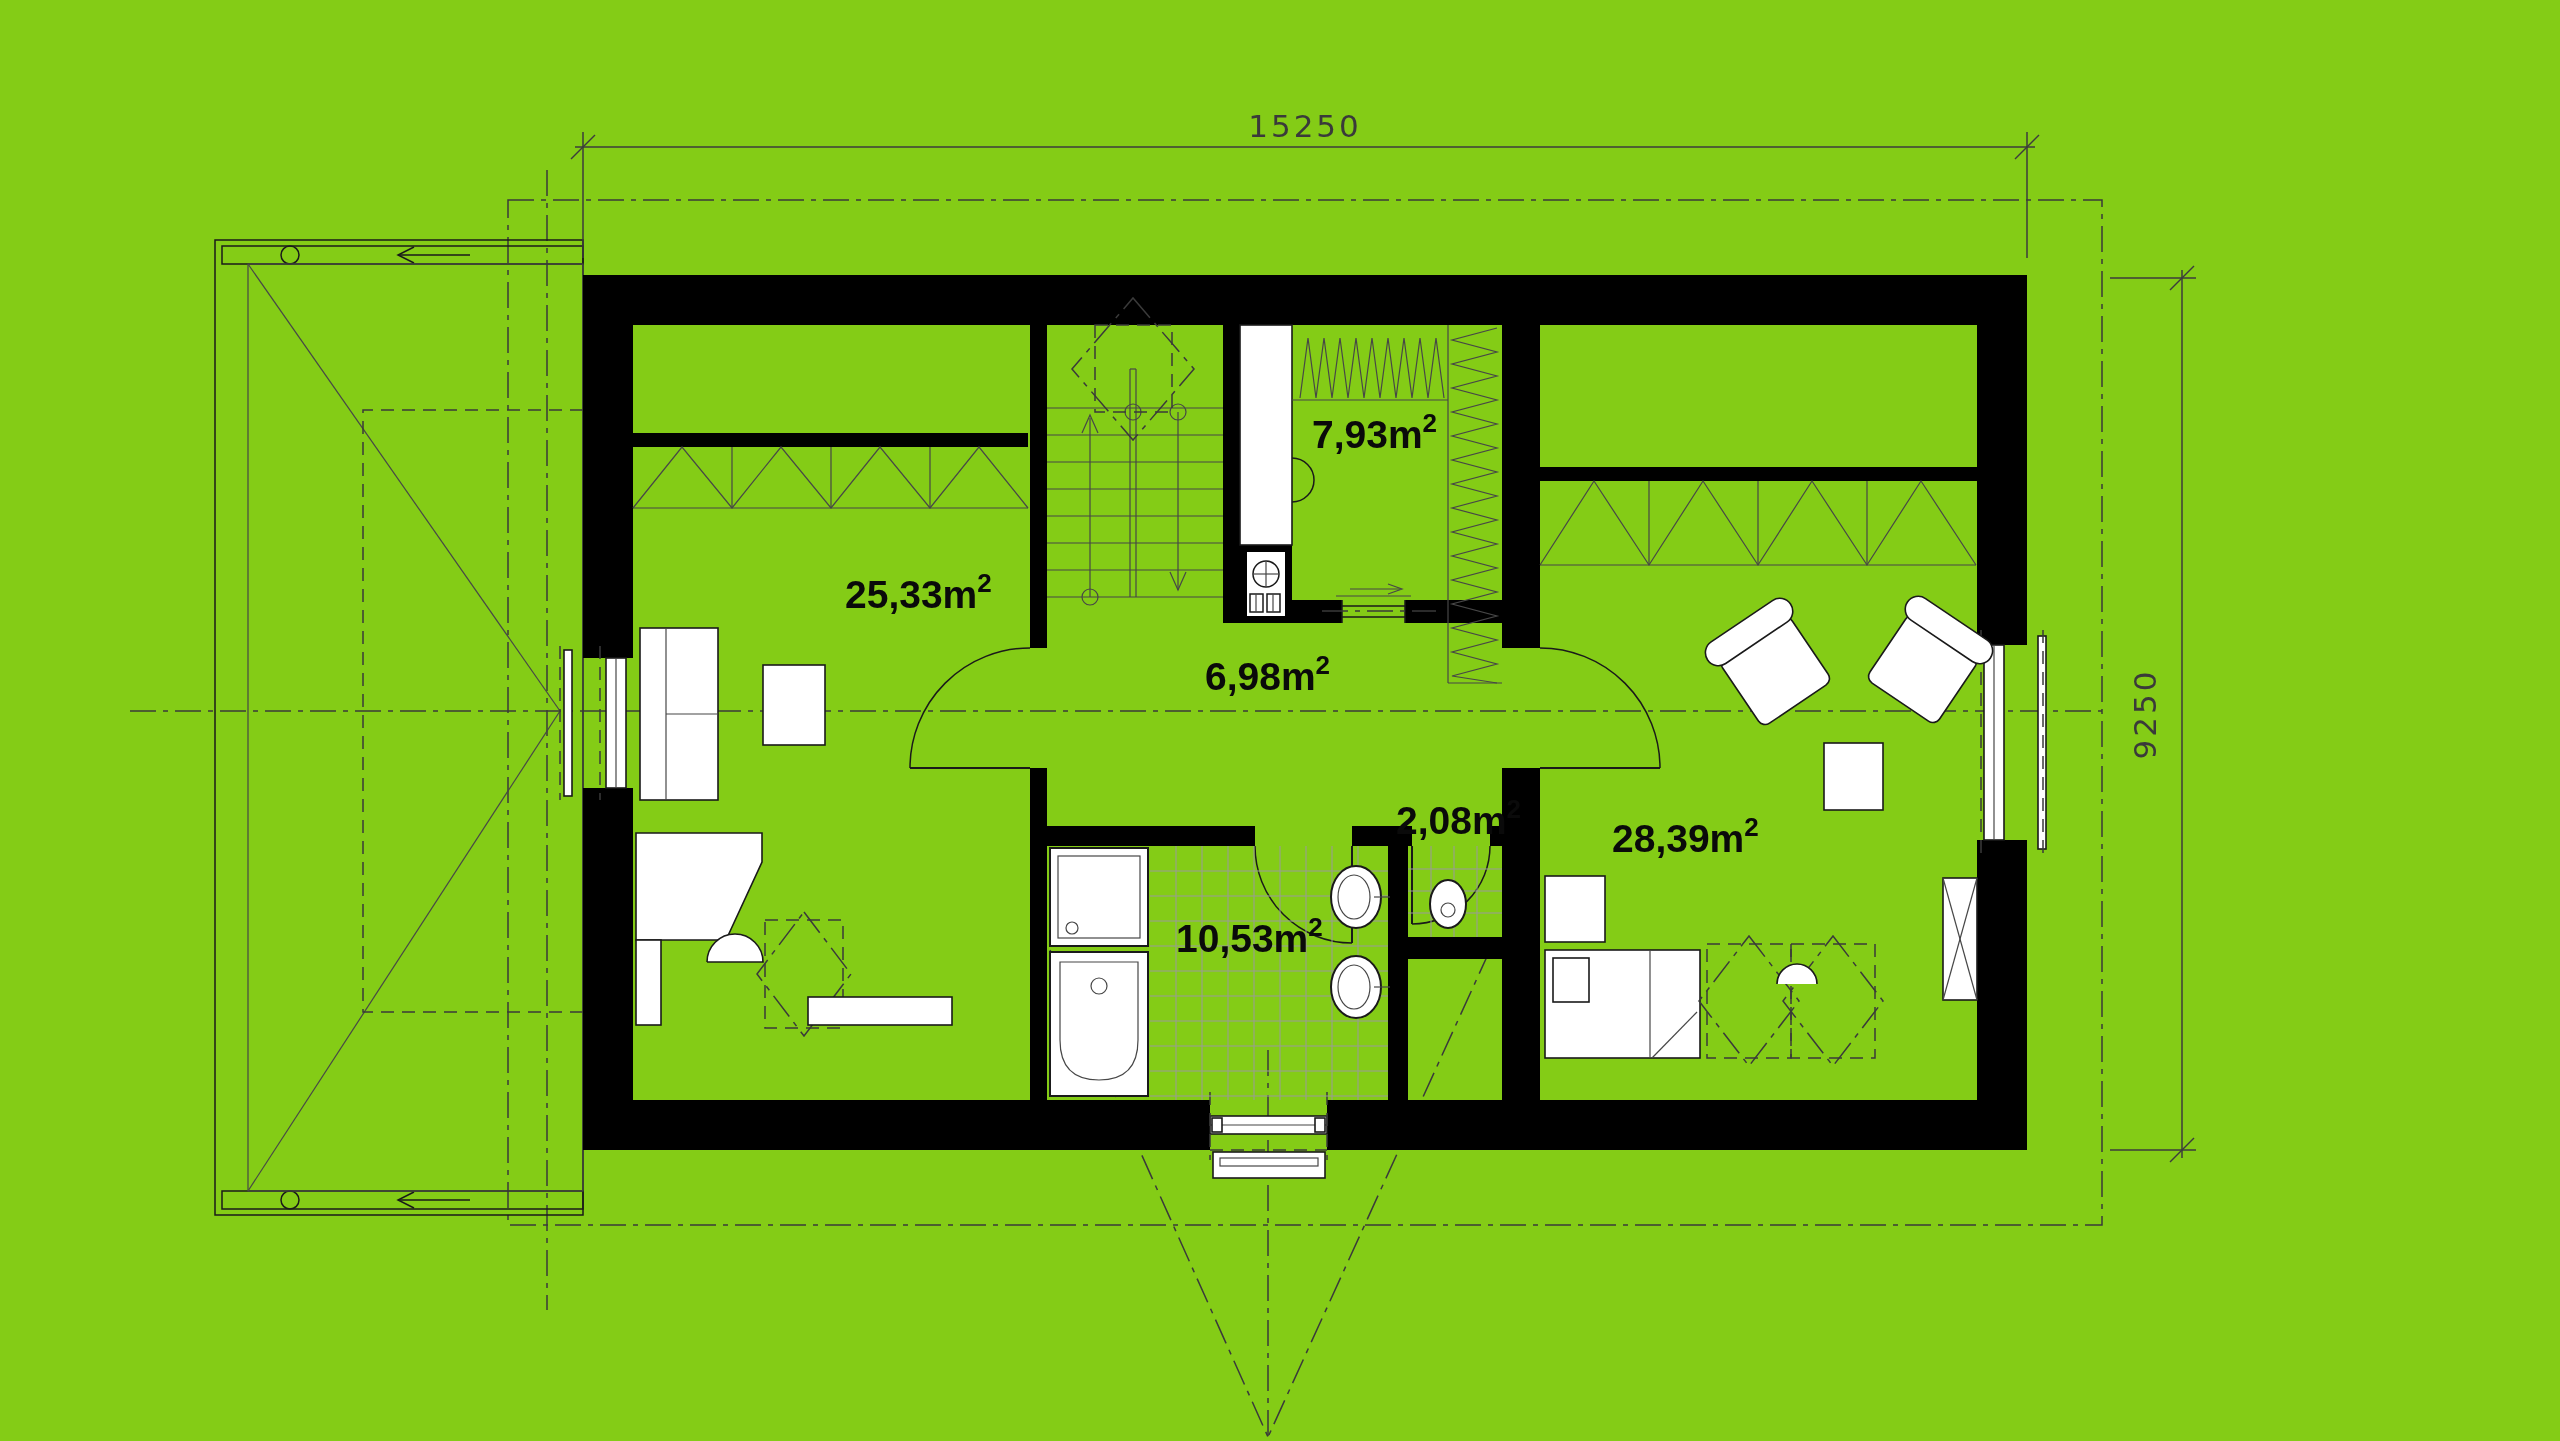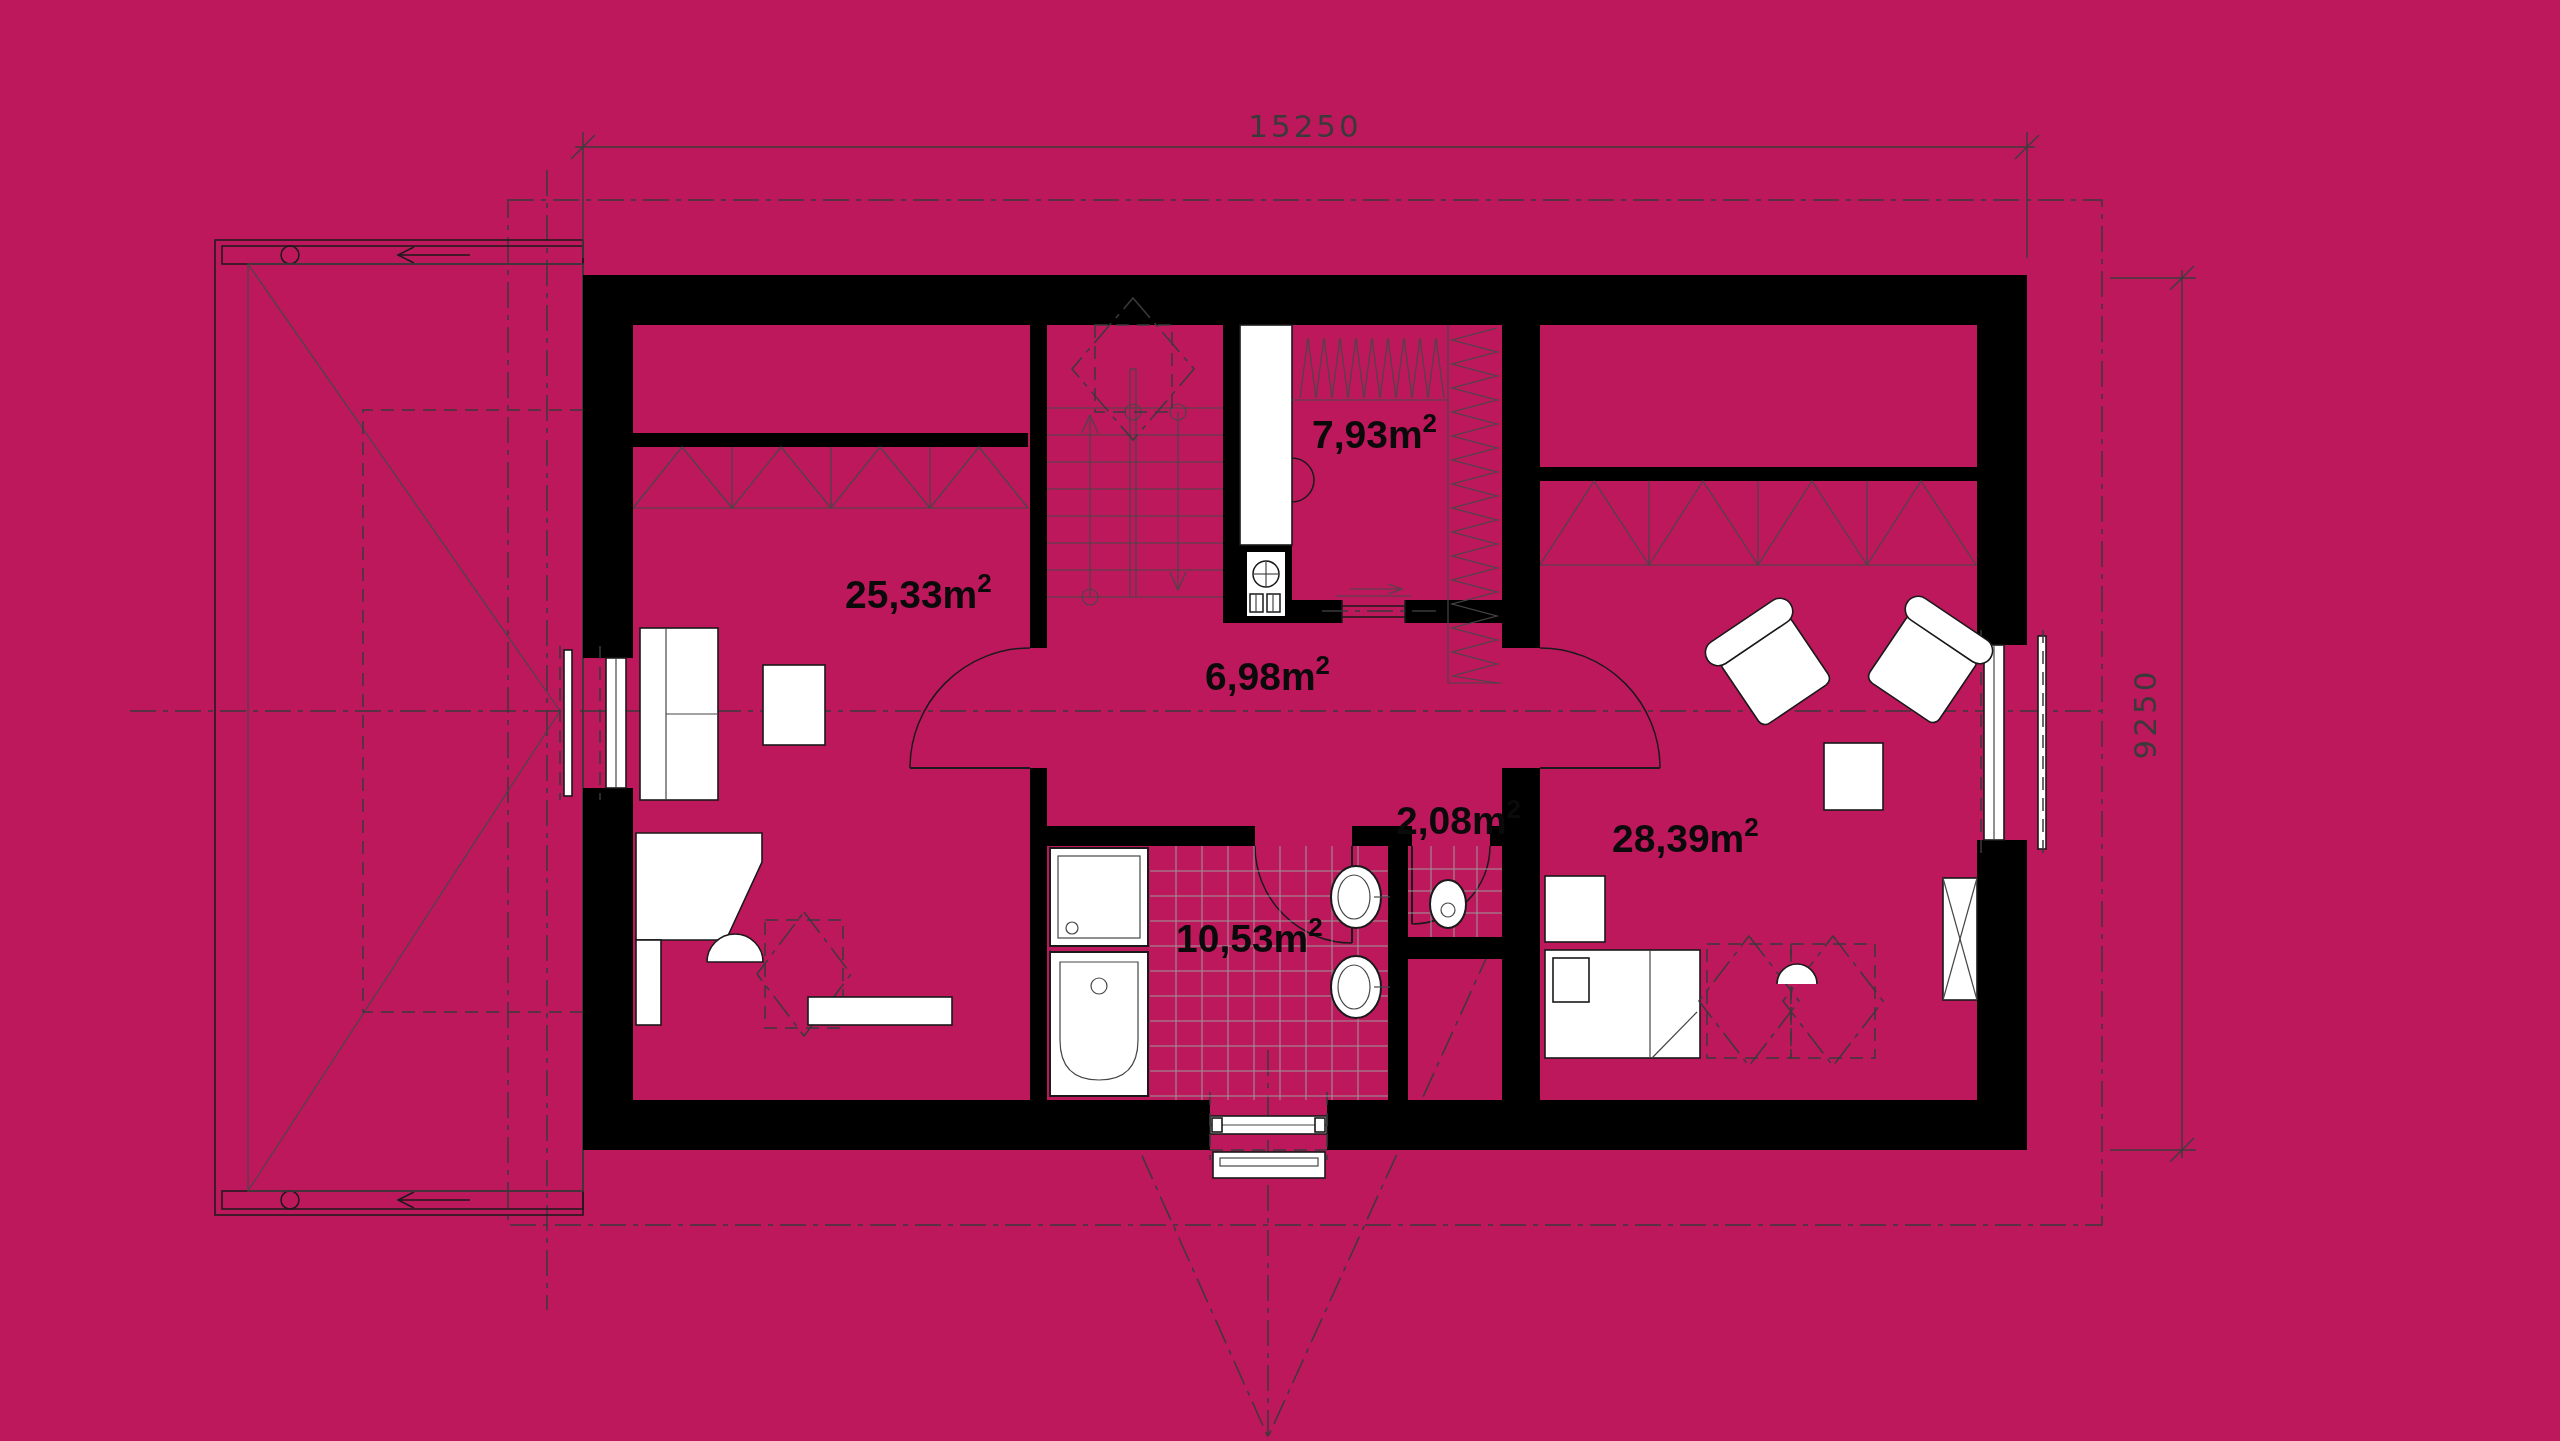--- a/index.html
+++ b/index.html
@@ -1,16 +1,16 @@
 <!DOCTYPE html>
 <html><head>
 <meta charset="utf-8">
 <style>
   html,body { margin:0; padding:0; background:#ffffff; }
-  .page { width:2560px; height:1441px; background:#be185d; position:relative; overflow:hidden; }
+  .page { width:2560px; height:1441px; background:#84cc16; position:relative; overflow:hidden; }
   svg { display:block; }
   .w    { fill:#000; stroke:none; }
   .ln   { fill:none; stroke:#1a1a1a; stroke-width:2; }
   .ln15 { fill:none; stroke:#1a1a1a; stroke-width:1.5; }
   .thin { fill:none; stroke:#474747; stroke-width:1.2; }
   .tile { fill:none; stroke:#9a9a9a; stroke-width:1; }
   .fx   { fill:#ffffff; stroke:#1a1a1a; stroke-width:2; }
   .fxw  { fill:#ffffff; stroke:#1a1a1a; stroke-width:1.6; }
   .dash { fill:none; stroke:#3a3a3a; stroke-width:1.5; stroke-dasharray:13 8; }
   .dd   { fill:none; stroke:#3a3a3a; stroke-width:1.5; stroke-dasharray:26 7 5 7; }

